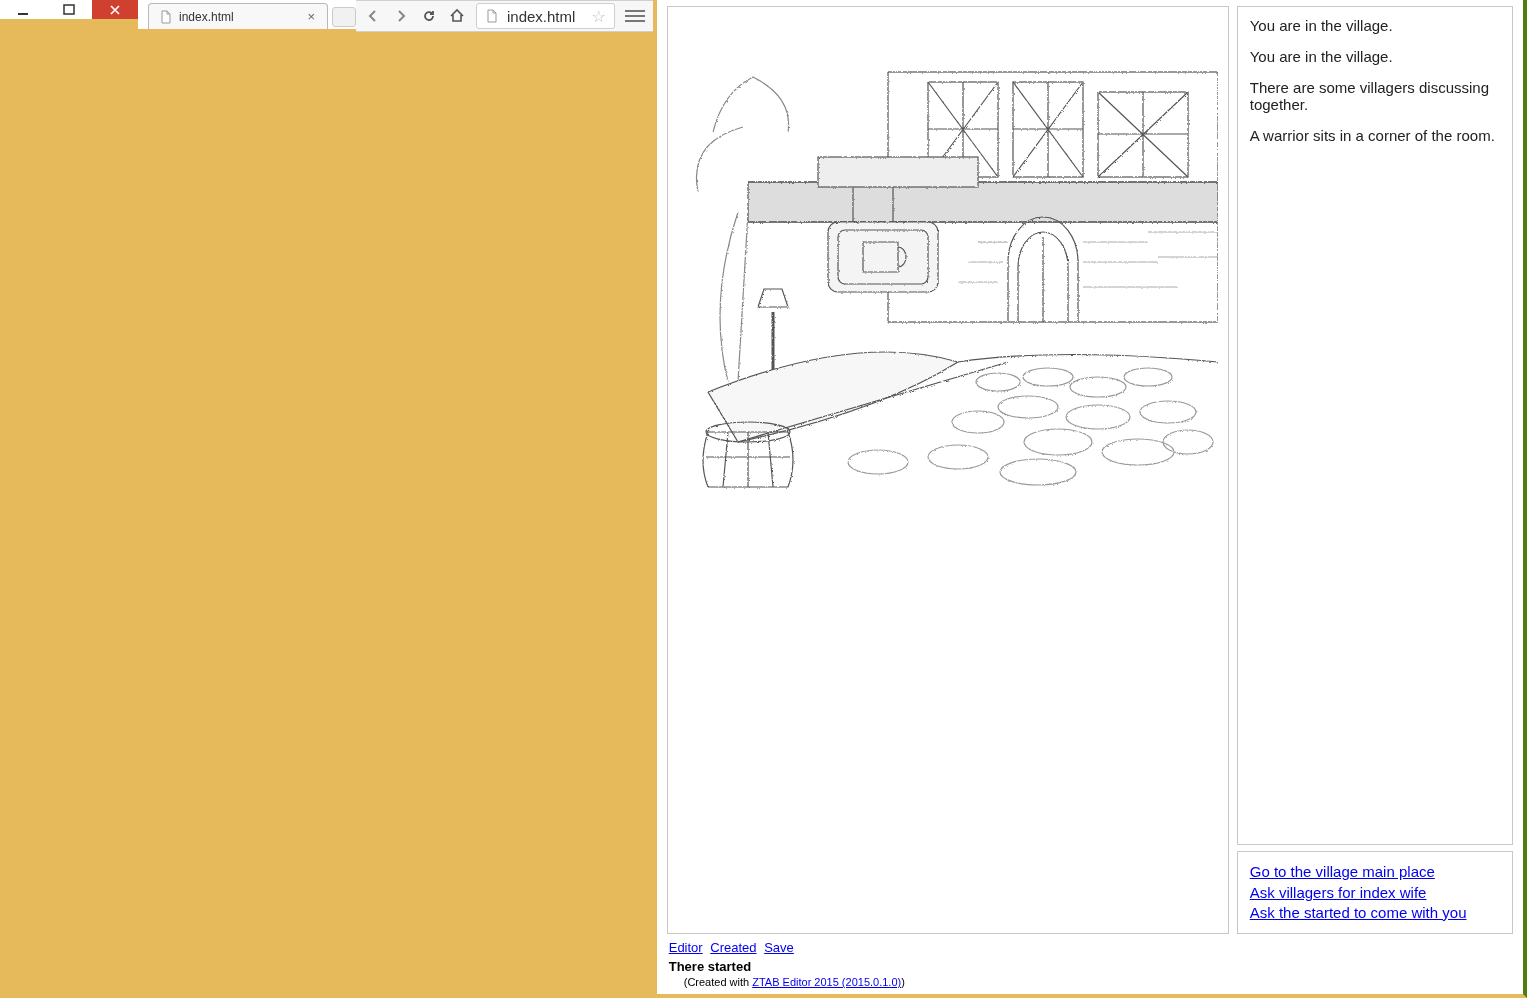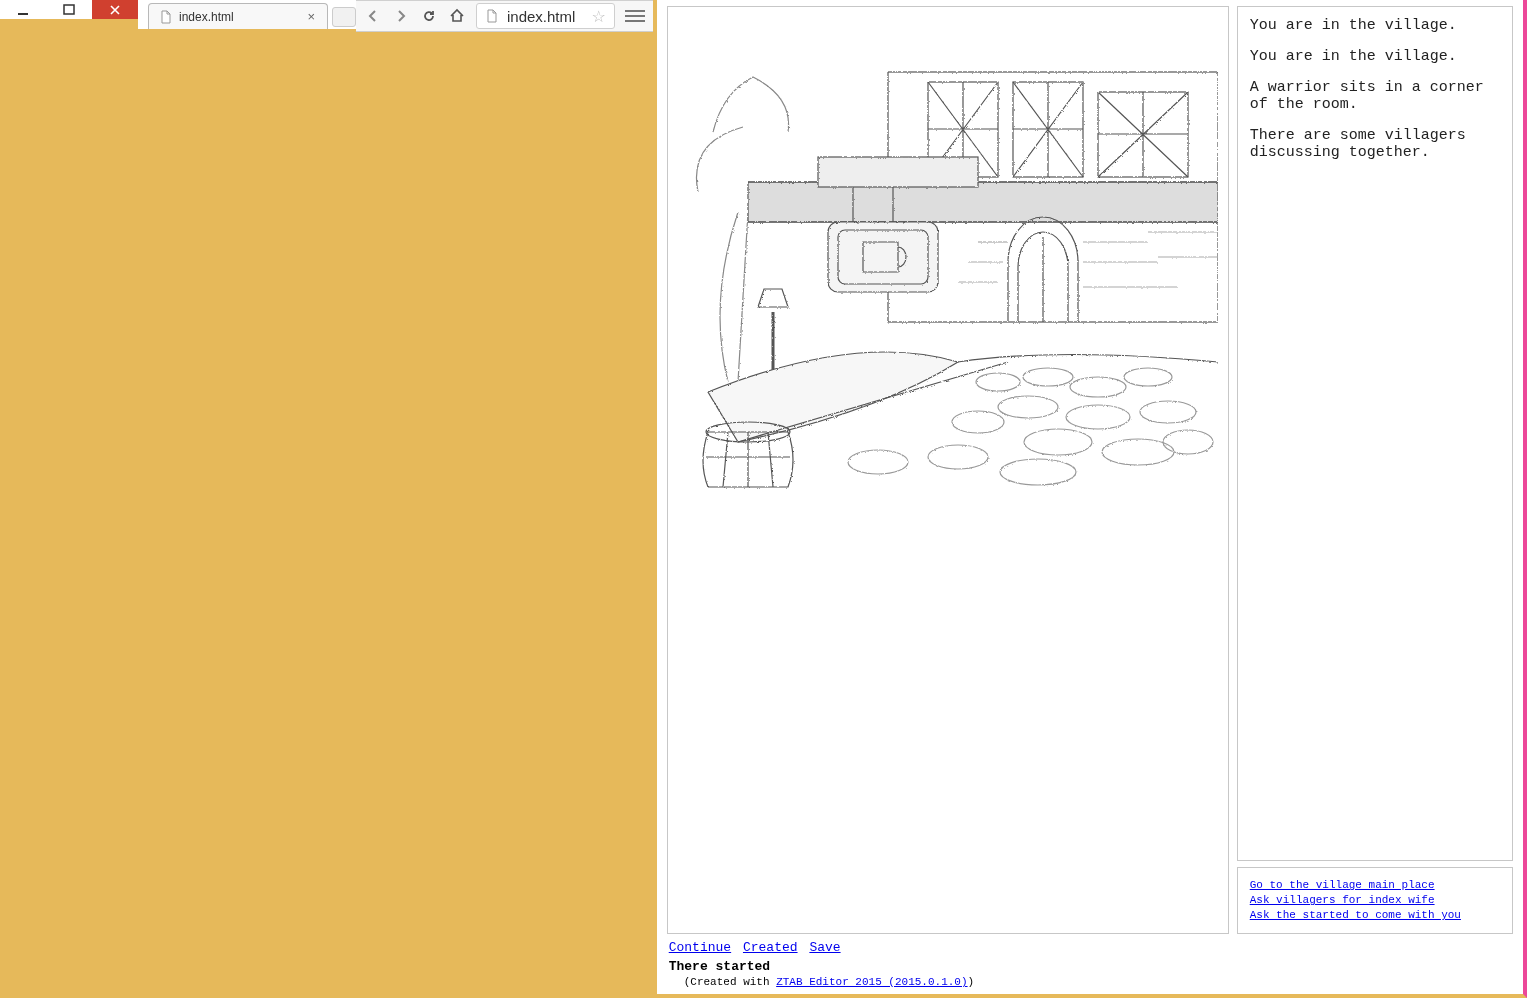--- a/index.html
+++ b/index.html
@@ -53,21 +53,21 @@
     display:flex; align-items:center; padding:0 8px; gap:8px; font-size:15px; color:#333;
   }
   .omnibox .file-icon-mini { width:14px; height:14px; }
   .star { color:#bbb; font-size:16px; }
   .menu-btn { width:20px; height:20px; display:flex; flex-direction:column; justify-content:center; gap:3px; }
   .menu-btn span { display:block; height:2px; background:#777; }
 
   
   .viewport {
     flex:1; background:#fff; position:relative; overflow:hidden;
-    border-left:4px solid #e6b95a; border-right:4px solid #ec4899; border-bottom:4px solid #e6b95a;font-family:Liberation Mono, monospace;
+    border-left:4px solid #e6b95a; border-right:4px solid #4d7c0f; border-bottom:4px solid #e6b95a;
   }
   .page {
     position:absolute; inset:0; background:#fff; padding:6px 10px 4px 10px;
     display:flex; flex-direction:column; font-size:14px; color:#000;
   }
   .game-area {
     flex:1; display:flex; gap:8px; min-height:0;
   }
   .panel {
     border:1px solid #c7c7c7; background:#fff;
@@ -83,21 +83,21 @@
 
   .right {
     flex:1; display:flex; flex-direction:column; gap:6px; min-width:0;
   }
   .story {
     flex:1; border:1px solid #c7c7c7; padding:10px 12px; font-size:15px; color:#222;
     overflow:auto;
   }
   .story p { margin:0 0 14px 0; }
   .choices {
-    border:1px solid #c7c7c7; padding:10px 12px; font-size:11px;text-align:center;
+    border:1px solid #c7c7c7; padding:10px 12px; font-size:15px;text-align:center;
   }
   .choices a { color:#0000ee; text-decoration:underline; display:block; line-height:1.35; width:fit-content; }
 
   .footer { padding:6px 2px 2px 2px; font-size:13px; }
   .footer-links a { color:#0000ee; text-decoration:underline; margin-right:4px; }
   .status { font-weight:bold; margin:4px 0 2px 0; }
   .credit { font-size:11px;margin-left:15px; }
   .credit a { color:#0000ee; text-decoration:underline; }
 
   .file-icon-mini svg { display:block; width:100%; height:100%; }
@@ -274,35 +274,35 @@
                   <line x1="90" y1="370" x2="95" y2="425"></line>
               </g>
             </svg>
           </div>
         </div>
 
         <div class="right">
           <div class="story">
             <p>You are in the village.</p>
             <p>You are in the village.</p>
+            <p>There are some villagers discussing together.</p>
             <p>A warrior sits in a corner of the room.</p>
-            <p>There are some villagers discussing together.</p>
           </div>
           <div class="choices">
             <a href="#">Go to the village main place</a>
             <a href="#">Ask villagers for index wife</a>
             <a href="#">Ask the started to come with you</a>
           </div>
         </div>
 
       </div>
 
       <div class="footer">
         <div class="footer-links">
-          <a href="#">Continue</a>
+          <a href="#">Editor</a>
           <a href="#">Created</a>
           <a href="#">Save</a>
         </div>
         <div class="status">There started</div>
         <div class="credit">
           <span>(Created with </span><a href="#">ZTAB Editor 2015 (2015.0.1.0)</a><span>)</span>
         </div>
       </div>
 
     </div>

